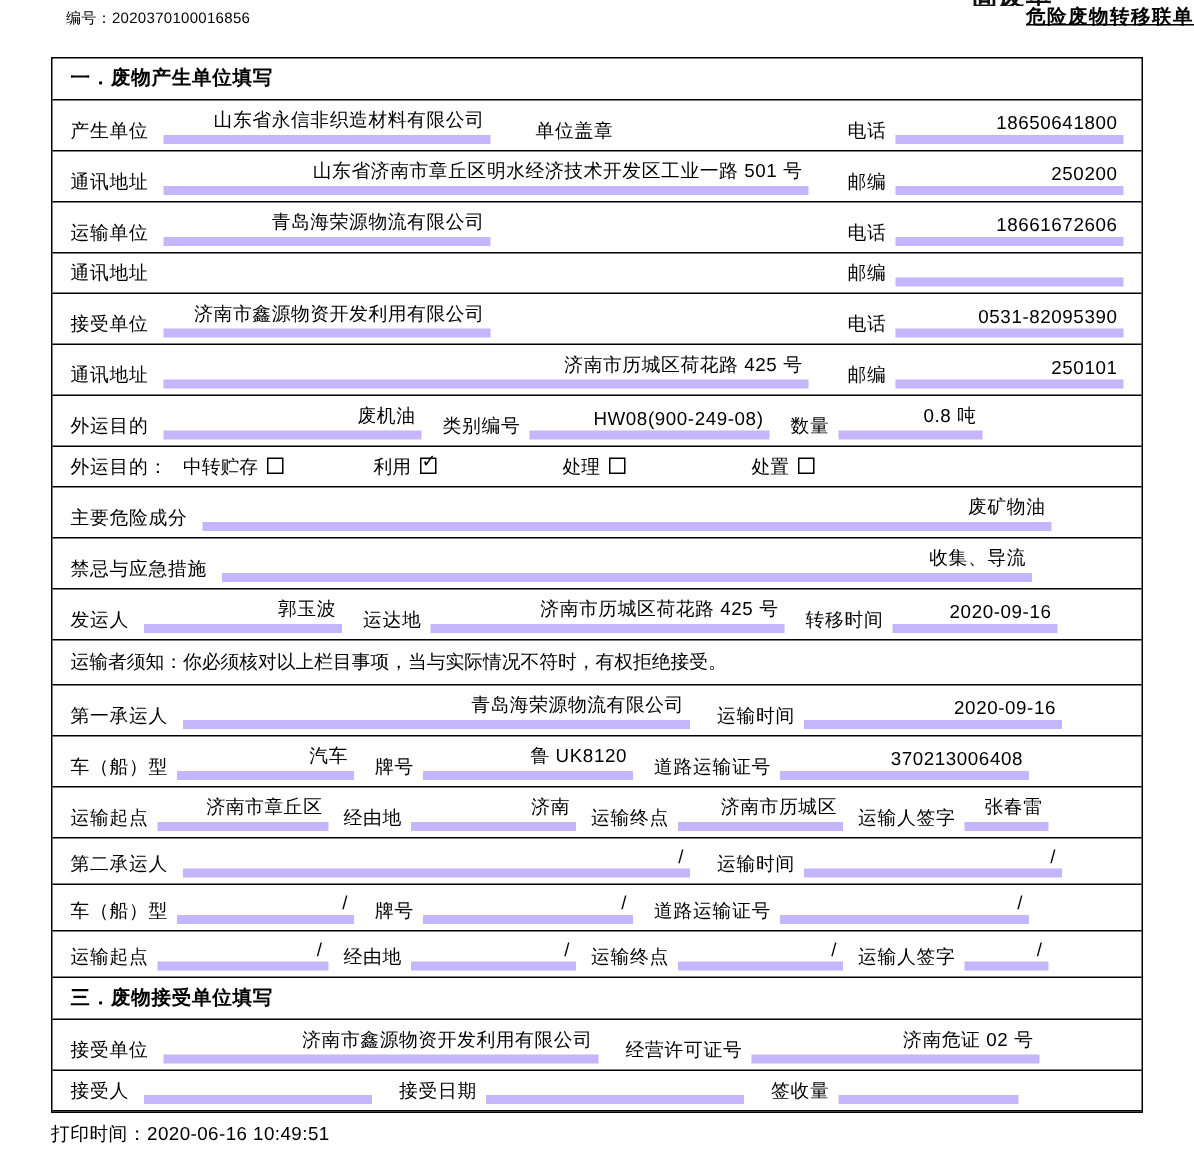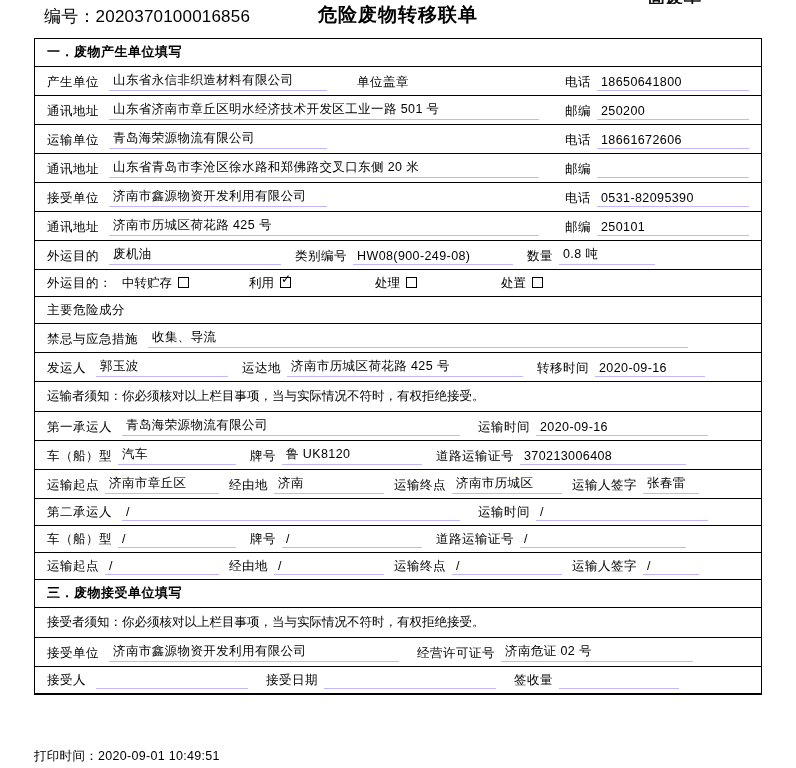--- a/index.html
+++ b/index.html
@@ -23,32 +23,33 @@
     box-sizing: border-box;
   }
   .top-bar {
     position: relative;
     height: 30px;
   }
   .serial {
     position: absolute;
     left: 44px;
     top: 5px;
-    font-size: 17px;
+    font-size: 10px;
     letter-spacing: 0.2px;
   }
   .doc-title {
     position: absolute;
     left: 0;
     right: 0;
     top: 2px;
-    text-align: center;
-    font-size: 19px;
+    text-align: right;
+    font-size: 13px;
     font-weight: bold;
     letter-spacing: 1px;
+    text-decoration: underline;
   }
   .corner-stamp {
     position: absolute;
     right: 94px;
     top: -8px;
     font-size: 17px;
     font-weight: bold;
     color: #111;
     letter-spacing: 1px;
     overflow: hidden;
@@ -82,22 +83,22 @@
     border-bottom: 1px solid #000;
     padding: 6px 12px 6px 12px;
     font-size: 12.5px;
   }
   .lbl {
     white-space: nowrap;
     flex: none;
     letter-spacing: 0.5px;
   }
   .val {
-    border-bottom: 1px solid #c4b5fd;
-    text-align: left;
+    border-bottom: 6px solid #c4b5fd;
+    text-align: right;
     padding: 0 4px 1px 4px;
     box-sizing: border-box;
     white-space: nowrap;
     overflow: hidden;
     letter-spacing: 0.4px;
     min-height: 16px;
   }
   .val.left {
     text-align: left;
   }
@@ -187,21 +188,20 @@
       <span class="val" style="width:218px">青岛海荣源物流有限公司</span>
       <span class="gap"></span>
       <span class="lbl">电话</span>
       <span class="sp6"></span>
       <span class="val" style="width:152px">18661672606</span>
     </div>
 
     <div class="row">
       <span class="lbl">通讯地址</span>
       <span class="sp10"></span>
-      <span class="val" style="width:430px">山东省青岛市李沧区徐水路和郑佛路交叉口东侧 20 米</span>
       <span class="gap"></span>
       <span class="lbl">邮编</span>
       <span class="sp6"></span>
       <span class="val" style="width:152px"></span>
     </div>
 
     <div class="row">
       <span class="lbl">接受单位</span>
       <span class="sp10"></span>
       <span class="val" style="width:218px">济南市鑫源物资开发利用有限公司</span>
@@ -258,20 +258,21 @@
         <span class="sp24"></span>
       <span class="opt">
         <span>处置</span><span class="chk"></span>
       </span>
       <span class="gap"></span>
     </div>
 
     <div class="row">
       <span class="lbl">主要危险成分</span>
       <span class="sp10"></span>
+      <span class="val" style="width:566px">废矿物油</span>
       <span class="gap"></span>
     </div>
 
     <div class="row">
       <span class="lbl">禁忌与应急措施</span>
       <span class="sp10"></span>
       <span class="val" style="width:540px">收集、导流</span>
       <span class="gap"></span>
     </div>
 
@@ -372,21 +373,20 @@
       <span class="sp6"></span>
       <span class="val" style="width:110px">/</span>
       <span class="sp10"></span>
       <span class="lbl">运输人签字</span>
       <span class="sp6"></span>
       <span class="val" style="width:56px">/</span>
     </div>
 
     <div class="sec-head">三．废物接受单位填写</div>
 
-    <div class="notice">接受者须知：你必须核对以上栏目事项，当与实际情况不符时，有权拒绝接受。</div>
 
     <div class="row">
       <span class="lbl">接受单位</span>
       <span class="sp10"></span>
       <span class="val" style="width:290px">济南市鑫源物资开发利用有限公司</span>
       <span class="sp18"></span>
       <span class="lbl">经营许可证号</span>
       <span class="sp6"></span>
       <span class="val" style="width:192px">济南危证 02 号</span>
     </div>
@@ -401,16 +401,16 @@
       <span class="val" style="width:172px"></span>
       <span class="sp18"></span>
       <span class="lbl">签收量</span>
       <span class="sp6"></span>
       <span class="val" style="width:120px"></span>
     </div>
 
   </div>
 
   <div class="print-time">
-    <span>打印时间：</span><span>2020-09-01 10:49:51</span>
+    <span>打印时间：</span><span>2020-06-16 10:49:51</span>
   </div>
 
 </div>
 
 </body></html>

